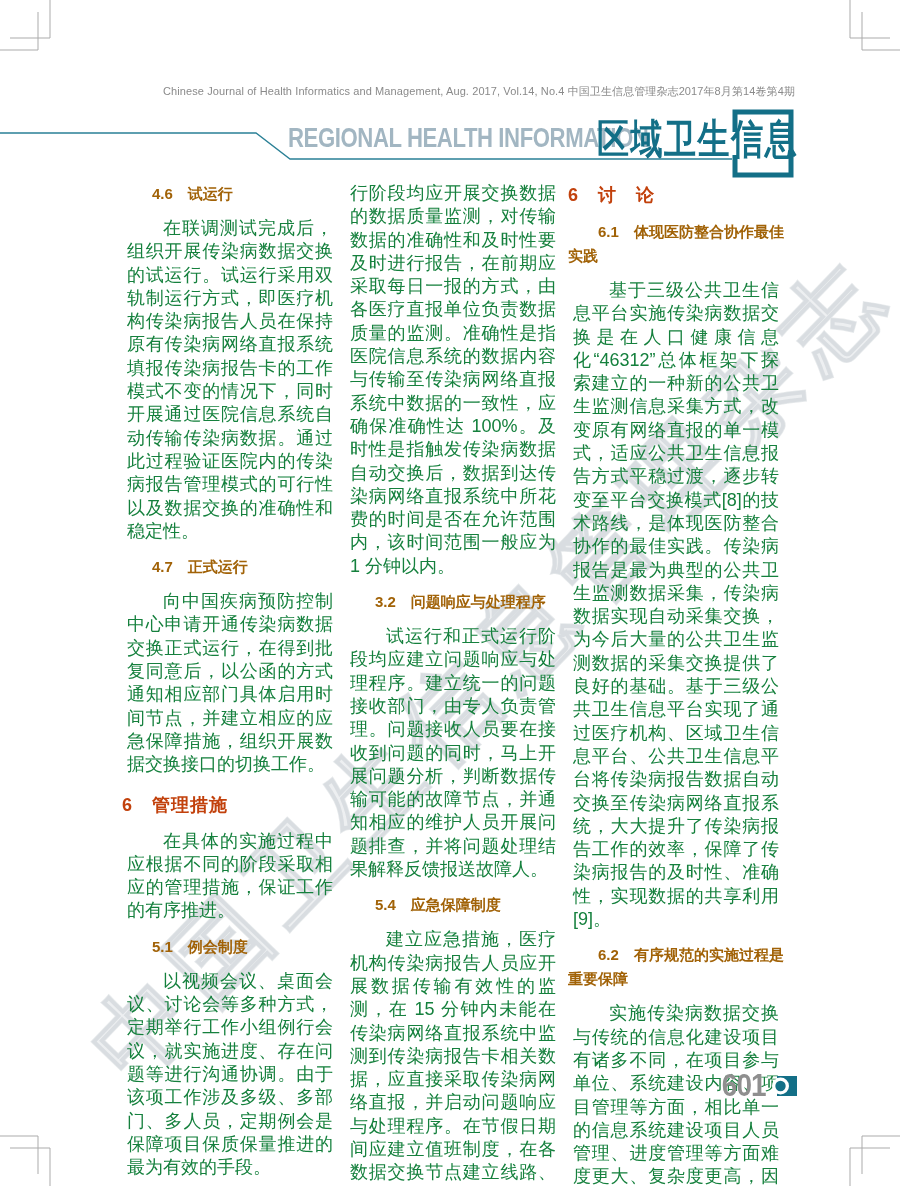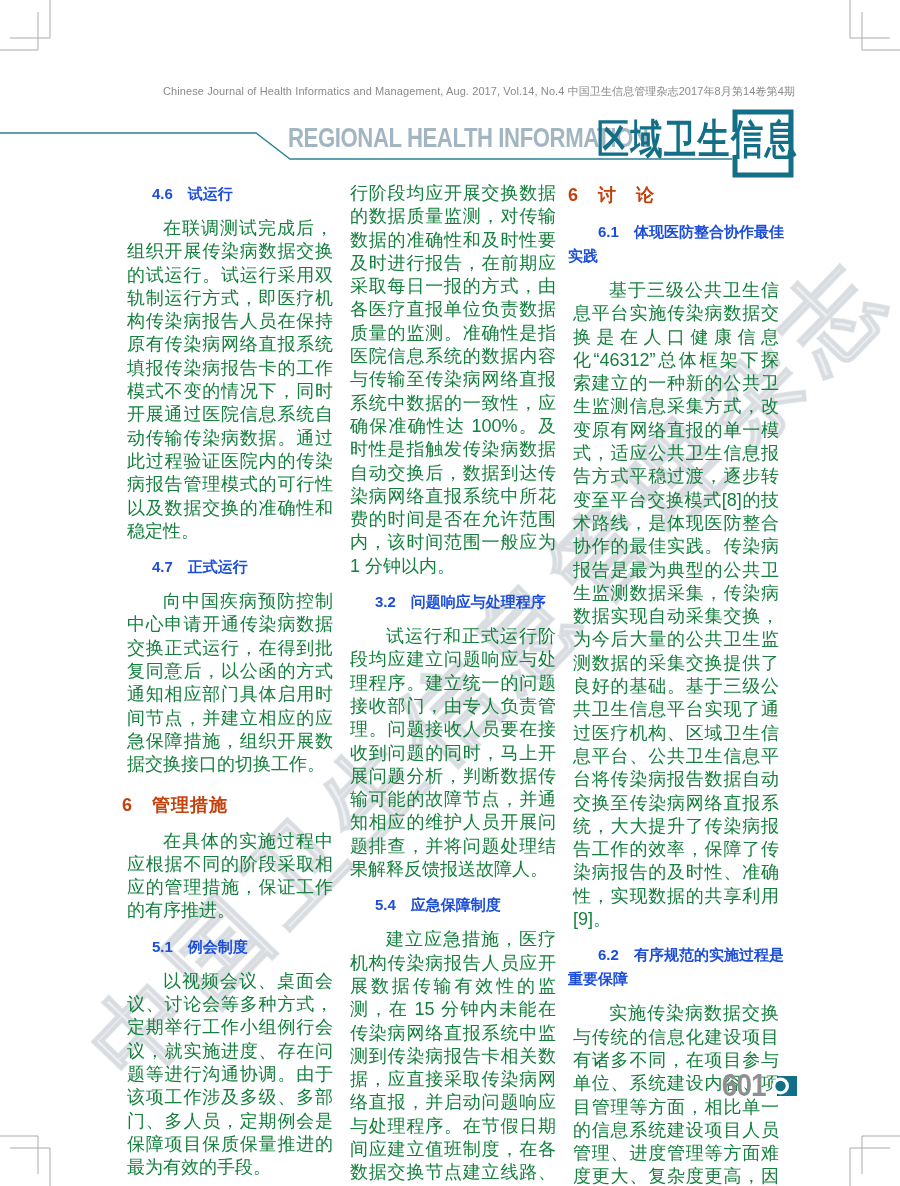--- a/index.html
+++ b/index.html
@@ -34,21 +34,21 @@
   }
 
   .col { position:absolute; top:182px; width:216px; z-index:1; }
   .block { text-align:justify; }
   .para, .para-cont {
     margin:5px; font-size:18px; line-height:23.3px; color:#15803d;
     text-indent:2em;
   }
   .para-cont { text-indent:0; }
   .subhead {
-    margin:12px 0 11px; font-size:15px; font-weight:bold; color:#1d4ed8;
+    margin:12px 0 11px; font-size:15px; font-weight:bold; color:#a16207;
     line-height:24px; text-indent:2em;
   }
   .sectionhead {
     margin:15px 0 12px; font-size:18px; font-weight:bold; color:#c2410c;
     line-height:26px; letter-spacing:1px;
   }
   .col > .block:first-child { margin-top:0; }
 
   .footer {
     position:absolute; top:1068px; right:103px; z-index:2;

